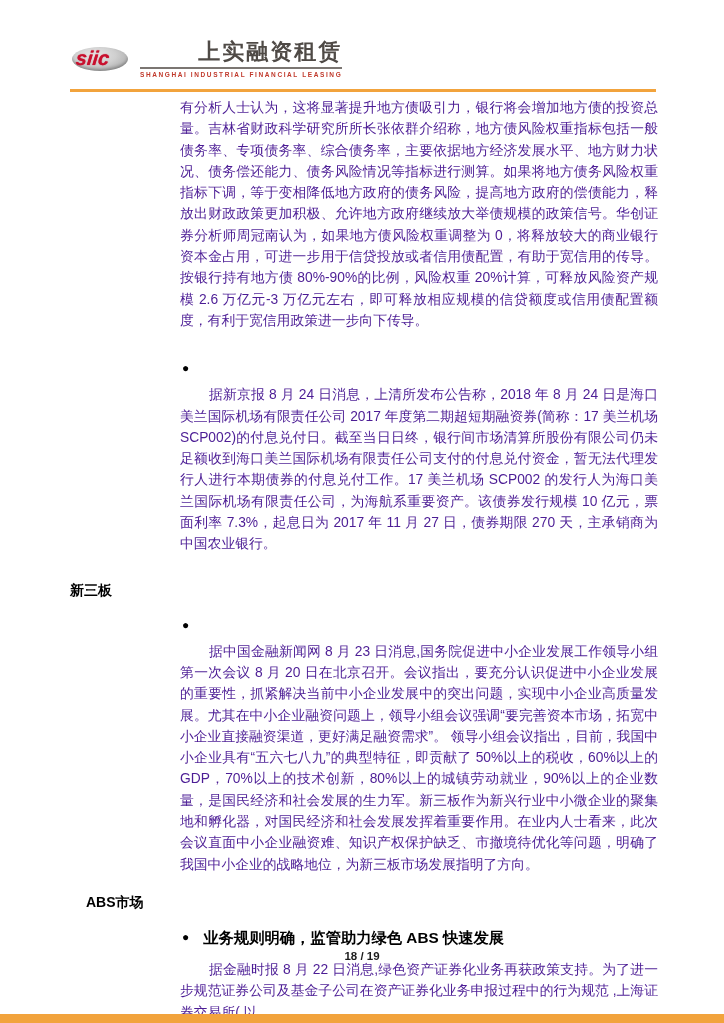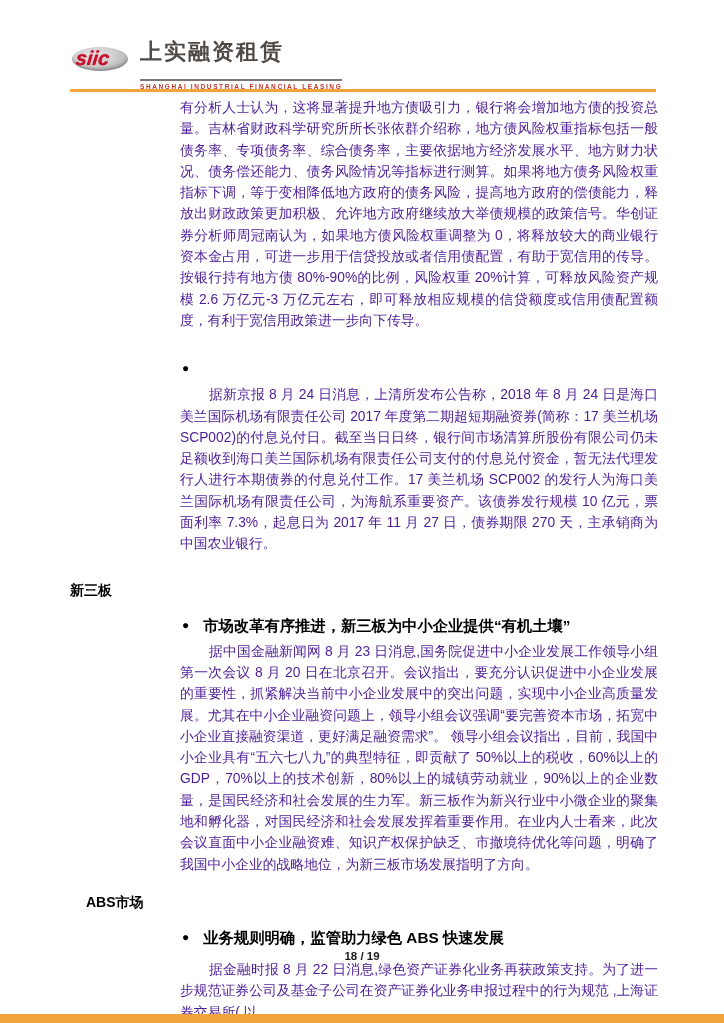--- a/index.html
+++ b/index.html
@@ -26,21 +26,21 @@
   }
   .logo-siic{
     position:absolute;left:6px;top:6px;
     font-style:italic;font-weight:bold;font-size:20px;line-height:20px;
     color:#c8102e;letter-spacing:0px;transform:skewX(-6deg);
     text-shadow:0 0 1px #c8102e;
   }
   .logo-names{margin-left:8px;}
   .name-cn{
     font-size:22px;font-weight:bold;color:#4f4a46;letter-spacing:2px;
-    padding-bottom:15px;border-bottom:2px solid #7b7672;line-height:24px;
+    padding-bottom:3px;border-bottom:2px solid #7b7672;line-height:24px;text-align:right;
   }
   .name-en{
     margin-top:2px;font-size:6.5px;color:#c0392b;letter-spacing:1.6px;
     font-weight:bold;
   }
   .header-rule{
     position:absolute;left:70px;top:89px;width:586px;height:3px;
     background:#f2a33c;
   }
   
@@ -101,21 +101,20 @@
     <p class="para">有分析人士认为，这将显著提升地方债吸引力，银行将会增加地方债的投资总量。吉林省财政科学研究所所长张依群介绍称，地方债风险权重指标包括一般债务率、专项债务率、综合债务率，主要依据地方经济发展水平、地方财力状况、债务偿还能力、债务风险情况等指标进行测算。如果将地方债务风险权重指标下调，等于变相降低地方政府的债务风险，提高地方政府的偿债能力，释放出财政政策更加积极、允许地方政府继续放大举债规模的政策信号。华创证券分析师周冠南认为，如果地方债风险权重调整为 0，将释放较大的商业银行资本金占用，可进一步用于信贷投放或者信用债配置，有助于宽信用的传导。按银行持有地方债 80%-90%的比例，风险权重 20%计算，可释放风险资产规模 2.6 万亿元-3 万亿元左右，即可释放相应规模的信贷额度或信用债配置额度，有利于宽信用政策进一步向下传导。</p>
 
     <div class="bullet-head">
       <span class="bullet">●</span>
     </div>
     <p class="para indent after-head">据新京报 8 月 24 日消息，上清所发布公告称，2018 年 8 月 24 日是海口美兰国际机场有限责任公司 2017 年度第二期超短期融资券(简称：17 美兰机场 SCP002)的付息兑付日。截至当日日终，银行间市场清算所股份有限公司仍未足额收到海口美兰国际机场有限责任公司支付的付息兑付资金，暂无法代理发行人进行本期债券的付息兑付工作。17 美兰机场 SCP002 的发行人为海口美兰国际机场有限责任公司，为海航系重要资产。该债券发行规模 10 亿元，票面利率 7.3%，起息日为 2017 年 11 月 27 日，债券期限 270 天，主承销商为中国农业银行。</p>
 
     <h2 class="section-title">新三板</h2>
     <div class="bullet-head tight">
       <span class="bullet">●</span>
-      <span>市场改革有序推进，新三板为中小企业提供“有机土壤”</span>
     </div>
     <p class="para indent after-head">据中国金融新闻网 8 月 23 日消息,国务院促进中小企业发展工作领导小组第一次会议 8 月 20 日在北京召开。会议指出，要充分认识促进中小企业发展的重要性，抓紧解决当前中小企业发展中的突出问题，实现中小企业高质量发展。尤其在中小企业融资问题上，领导小组会议强调“要完善资本市场，拓宽中小企业直接融资渠道，更好满足融资需求”。 领导小组会议指出，目前，我国中小企业具有“五六七八九”的典型特征，即贡献了 50%以上的税收，60%以上的 GDP，70%以上的技术创新，80%以上的城镇劳动就业，90%以上的企业数量，是国民经济和社会发展的生力军。新三板作为新兴行业中小微企业的聚集地和孵化器，对国民经济和社会发展发挥着重要作用。在业内人士看来，此次会议直面中小企业融资难、知识产权保护缺乏、市撤境待优化等问题，明确了我国中小企业的战略地位，为新三板市场发展指明了方向。</p>
 
     <h2 class="section-title abs">ABS市场</h2>
     <div class="bullet-head tight">
       <span class="bullet">●</span>
       <span>业务规则明确，监管助力绿色 ABS 快速发展</span>
     </div>
     <p class="para indent last">据金融时报 8 月 22 日消息,绿色资产证券化业务再获政策支持。为了进一步规范证券公司及基金子公司在资产证券化业务申报过程中的行为规范 ,上海证券交易所( 以</p>
 

